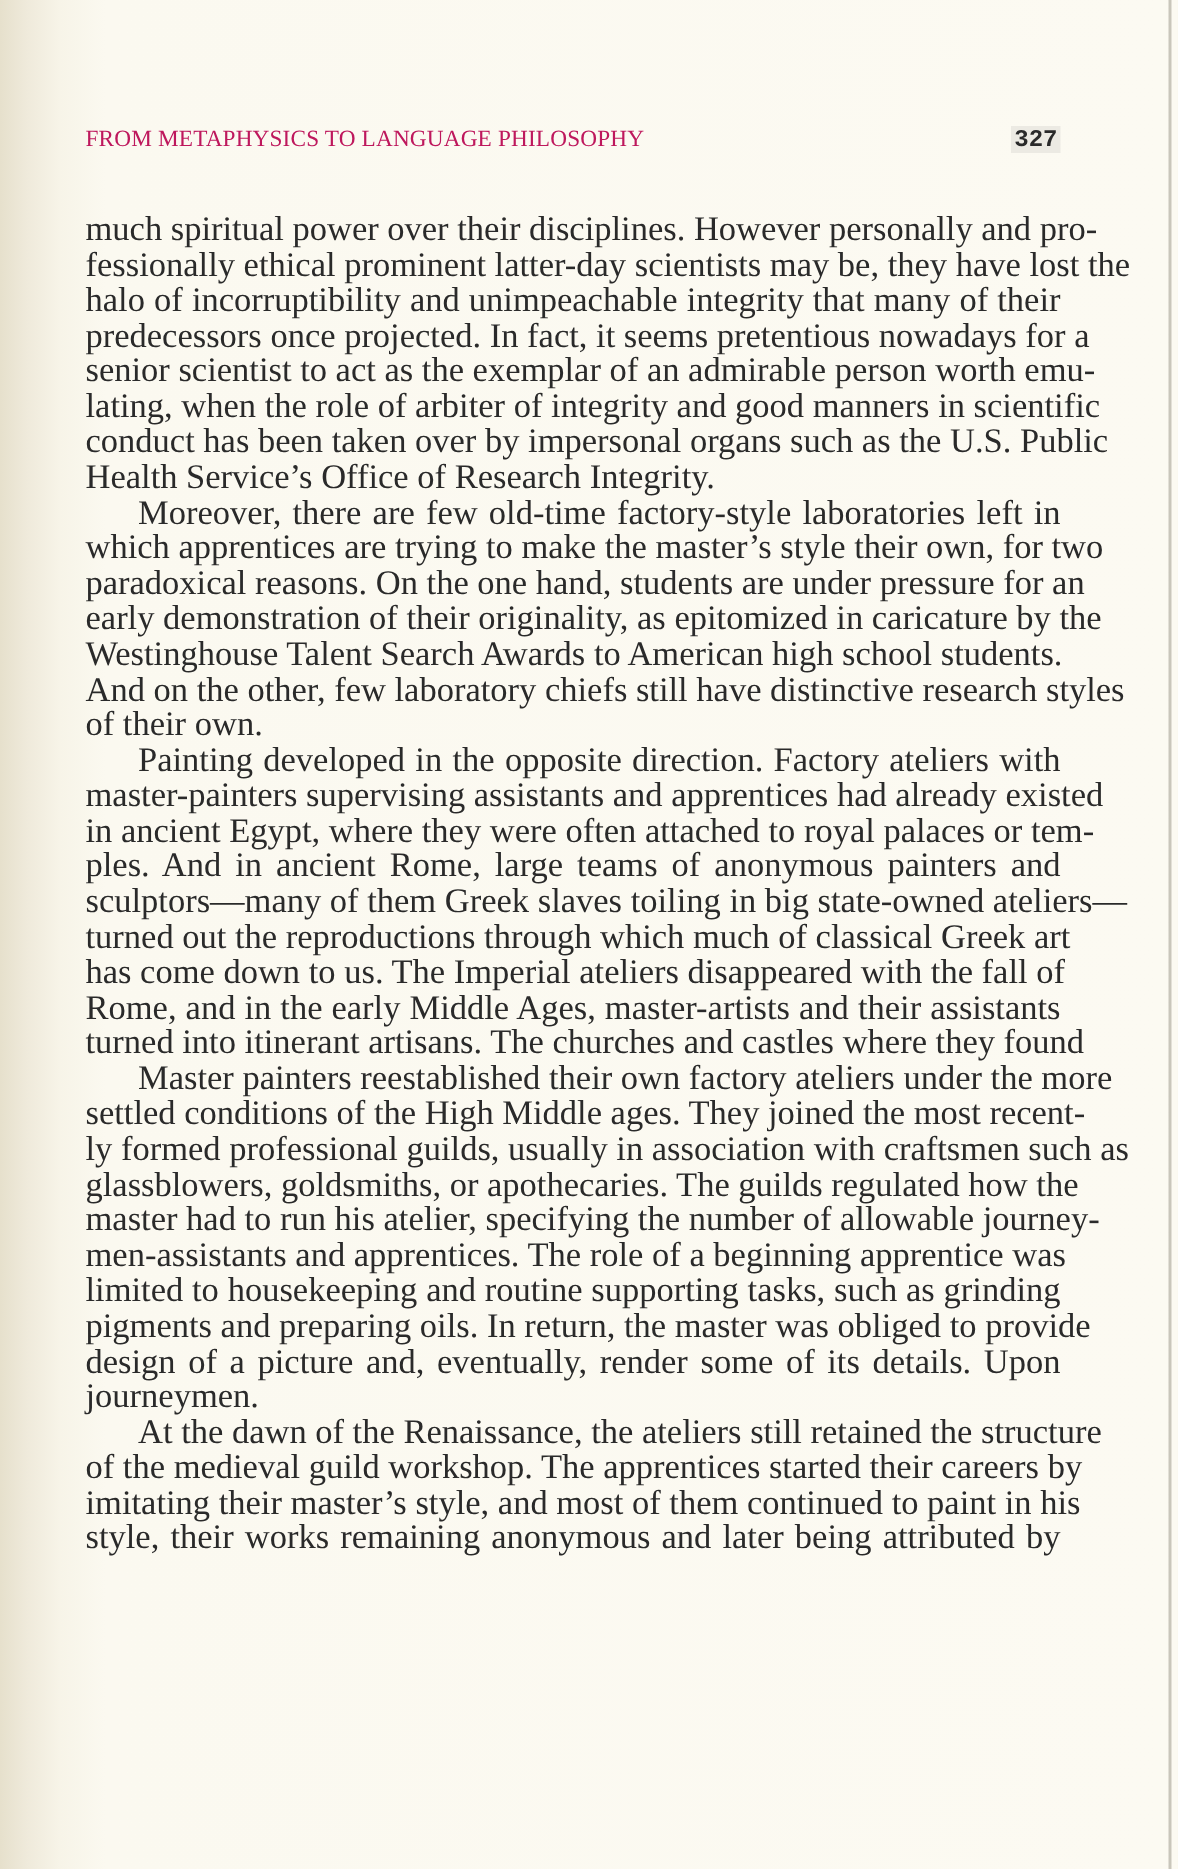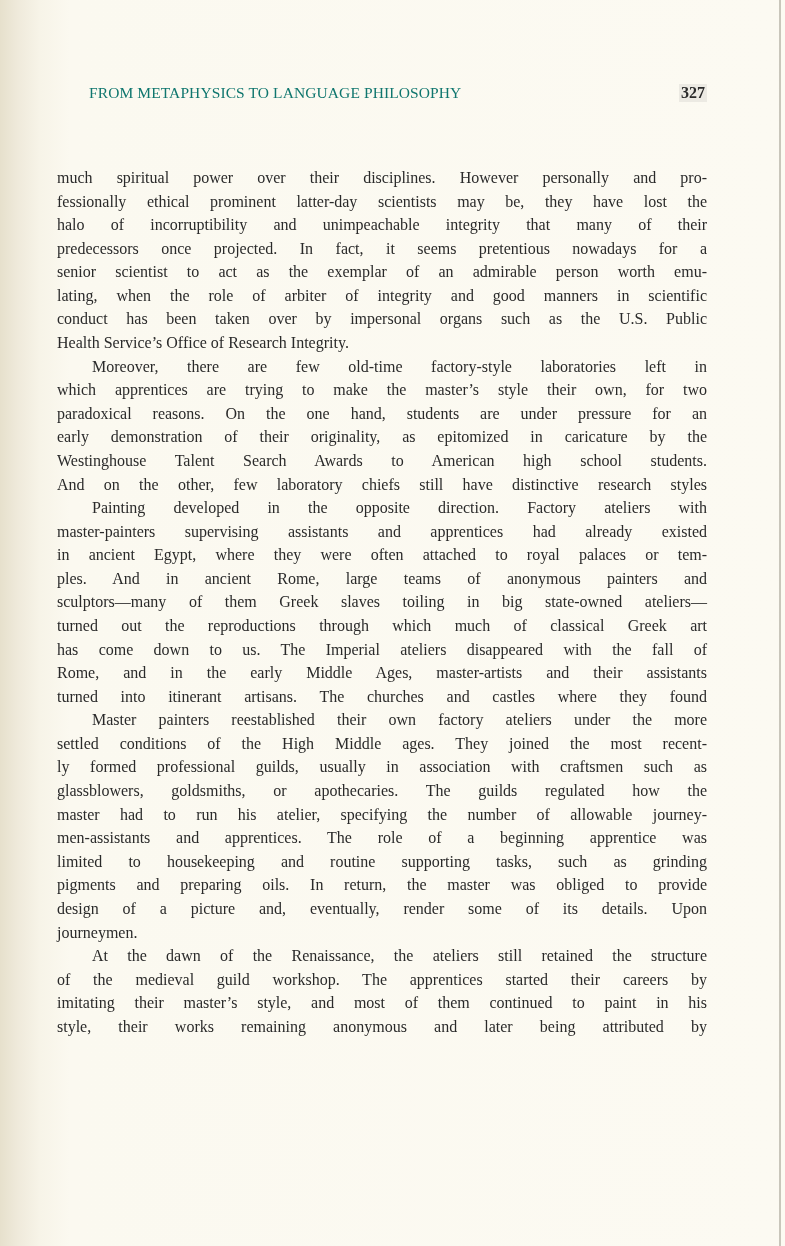--- a/index.html
+++ b/index.html
@@ -17,30 +17,30 @@
   }
   .page-bg::after {
     content: ""; position: absolute; top: 0; bottom: 0; right: 4px; width: 2px;
     background: #c9c6bb;
   }
   .running-head {
     position: absolute; left: 57px; top: 84px; width: 650px; height: 22px;
     display: flex; justify-content: space-between; align-items: baseline;
   }
   .running-title {
-    font-size: 15.5px; letter-spacing: 0.1px; color: #0f766e; margin-left: 32px;
+    font-size: 15.5px; letter-spacing: 0.1px; color: #be185d;
   }
   .page-number {
-    font-family: Liberation Serif, serif;
+    font-family: Liberation Mono, monospace;
     font-weight: bold; font-size: 16px; color: #2a2a2a;
     background: #eceae3; padding: 0 2px;
   }
   .body-text {
     position: absolute; left: 57px; top: 141px; width: 650px;
-    font-size: 16px; line-height: 23.58px; margin-top: 25px;
+    font-size: 23px; line-height: 23.58px;
   }
   .line {
     display: block; white-space: nowrap;
     text-align: justify; text-align-last: justify;
     height: 23.58px;
   }
   .line.last { text-align-last: left; }
   .line.indent { text-indent: 35px; }
 </style>
 </head>
@@ -66,20 +66,21 @@
     <span class="line last">Health Service’s Office of Research Integrity.</span>
   </div>
 
   <div>
     <span class="line indent">Moreover, there are few old-time factory-style laboratories left in</span>
     <span class="line">which apprentices are trying to make the master’s style their own, for two</span>
     <span class="line">paradoxical reasons. On the one hand, students are under pressure for an</span>
     <span class="line">early demonstration of their originality, as epitomized in caricature by the</span>
     <span class="line">Westinghouse Talent Search Awards to American high school students.</span>
     <span class="line">And on the other, few laboratory chiefs still have distinctive research styles</span>
+    <span class="line last">of their own.</span>
   </div>
 
   <div>
     <span class="line indent">Painting developed in the opposite direction. Factory ateliers with</span>
     <span class="line">master-painters supervising assistants and apprentices had already existed</span>
     <span class="line">in ancient Egypt, where they were often attached to royal palaces or tem-</span>
     <span class="line">ples. And in ancient Rome, large teams of anonymous painters and</span>
     <span class="line">sculptors—many of them Greek slaves toiling in big state-owned ateliers—</span>
     <span class="line">turned out the reproductions through which much of classical Greek art</span>
     <span class="line">has come down to us. The Imperial ateliers disappeared with the fall of</span>

